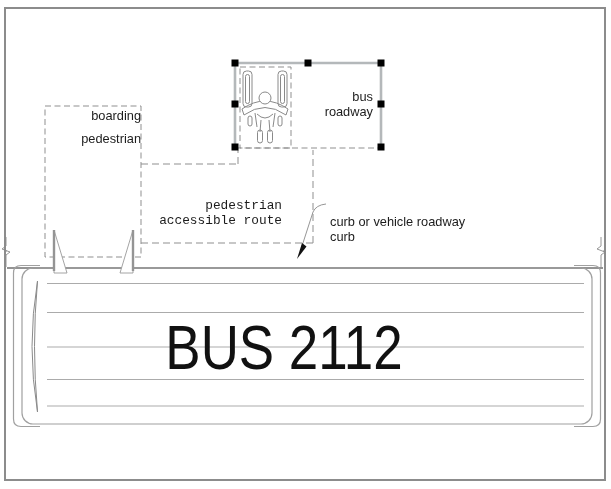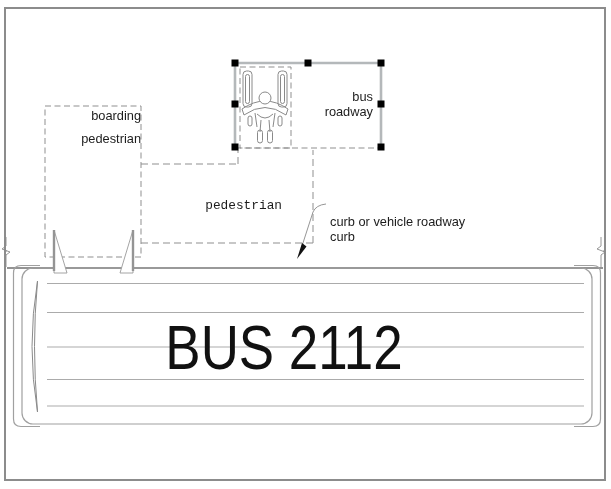--- a/index.html
+++ b/index.html
@@ -150,20 +150,21 @@
     <span class="ln">pedestrian</span>
   </div>
 
   <div class="lbl center shelter-label">
     <span class="ln">bus</span>
     <span class="ln">roadway</span>
   </div>
 
   <div class="lbl center route-label">
     <span class="ln">pedestrian</span>
+    <span class="ln">accessible route</span>
   </div>
 
   <div class="lbl curb-label">
     <span class="ln">curb or vehicle roadway</span>
     <span class="ln">curb</span>
   </div>
 
   <div class="bus-id">BUS 2112</div>
 
 </div>

